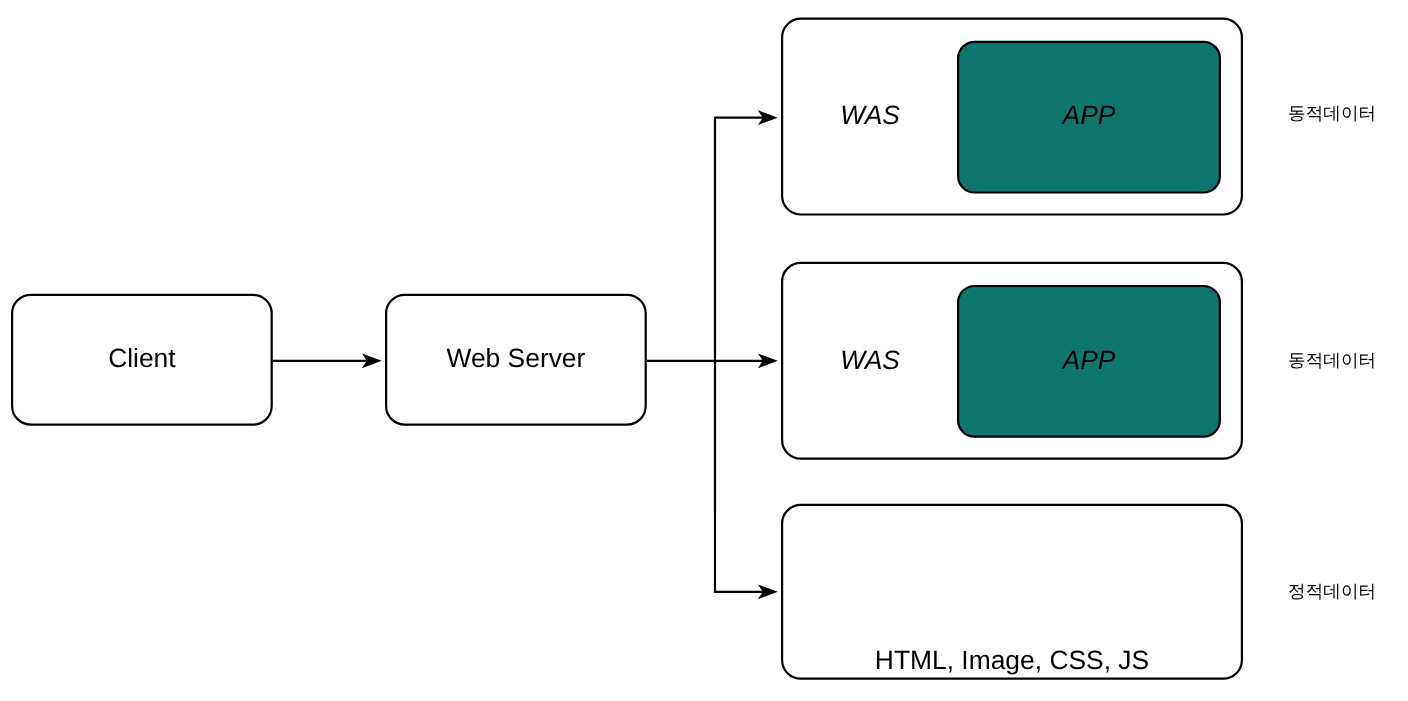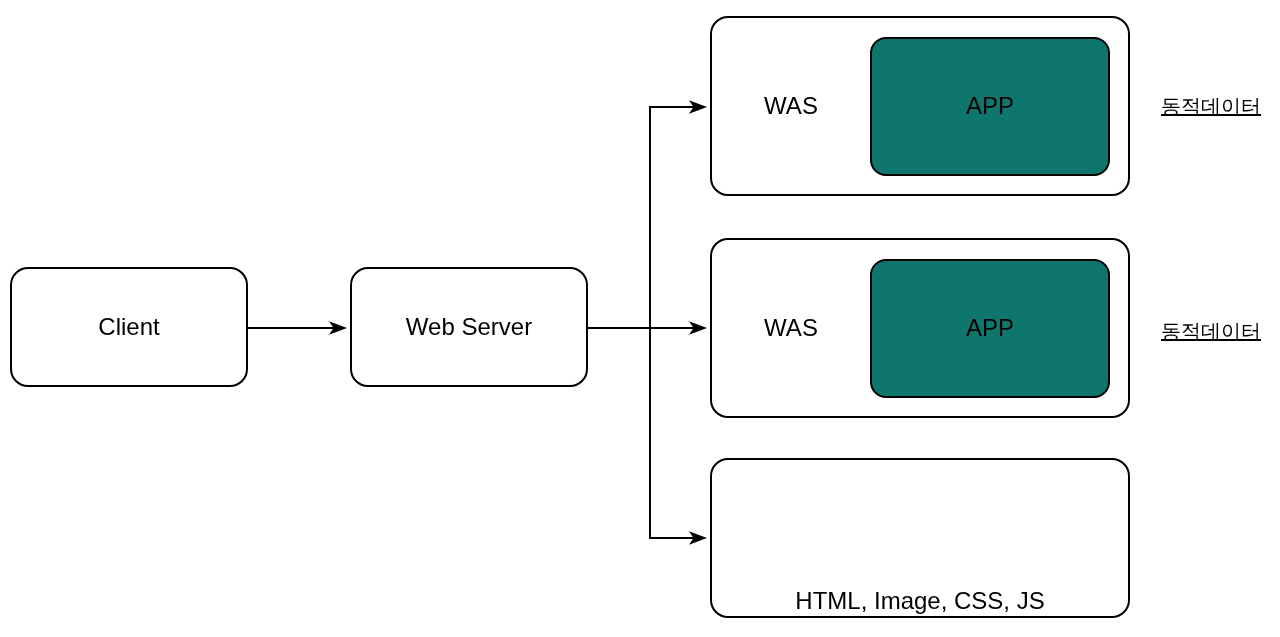--- a/index.html
+++ b/index.html
@@ -38,20 +38,21 @@
     text-align: center;
   }
   .node-client   { left: 10px;  top: 267px; width: 238px; height: 120px; }
   .node-webserver{ left: 350px; top: 267px; width: 238px; height: 120px; }
   .node-was-top  { left: 710px; top: 16px;  width: 420px; height: 180px; }
   .node-was-mid  { left: 710px; top: 238px; width: 420px; height: 180px; }
   .node-static   { left: 710px; top: 458px; width: 420px; height: 160px; align-items: flex-end; }
 
   .was-box {
     justify-content: flex-start;
+    font-style: italic;
   }
   .was-label {
     flex: 1 1 auto;
     text-align: center;
   }
   .app-box {
     flex: 0 0 auto;
     width: 240px;
     height: 139px;
     margin-right: 18px;
@@ -61,25 +62,24 @@
     box-sizing: border-box;
     display: flex;
     align-items: center;
     justify-content: center;
   }
 
   .annotation {
     position: absolute;
     left: 1150px;
     width: 122px;
-    font-size: 20px;
+    font-size: 16px;
     line-height: 1.2;
     text-align: center;
     white-space: nowrap;
-    text-decoration: underline;
   }
   .annotation-top { top: 94px; }
   .annotation-mid { top: 319px; }
   .annotation-bot { top: 529px; }
 </style>
 </head>
 <body>
 
 <div class="canvas">
 
@@ -118,14 +118,15 @@
   </div>
 
   <div class="node node-static">
     <span>HTML, Image, CSS, JS</span>
   </div>
 
   <div class="annotation annotation-top">동적데이터</div>
 
   <div class="annotation annotation-mid">동적데이터</div>
 
+  <div class="annotation annotation-bot">정적데이터</div>
 
 </div>
 
 </body></html>

